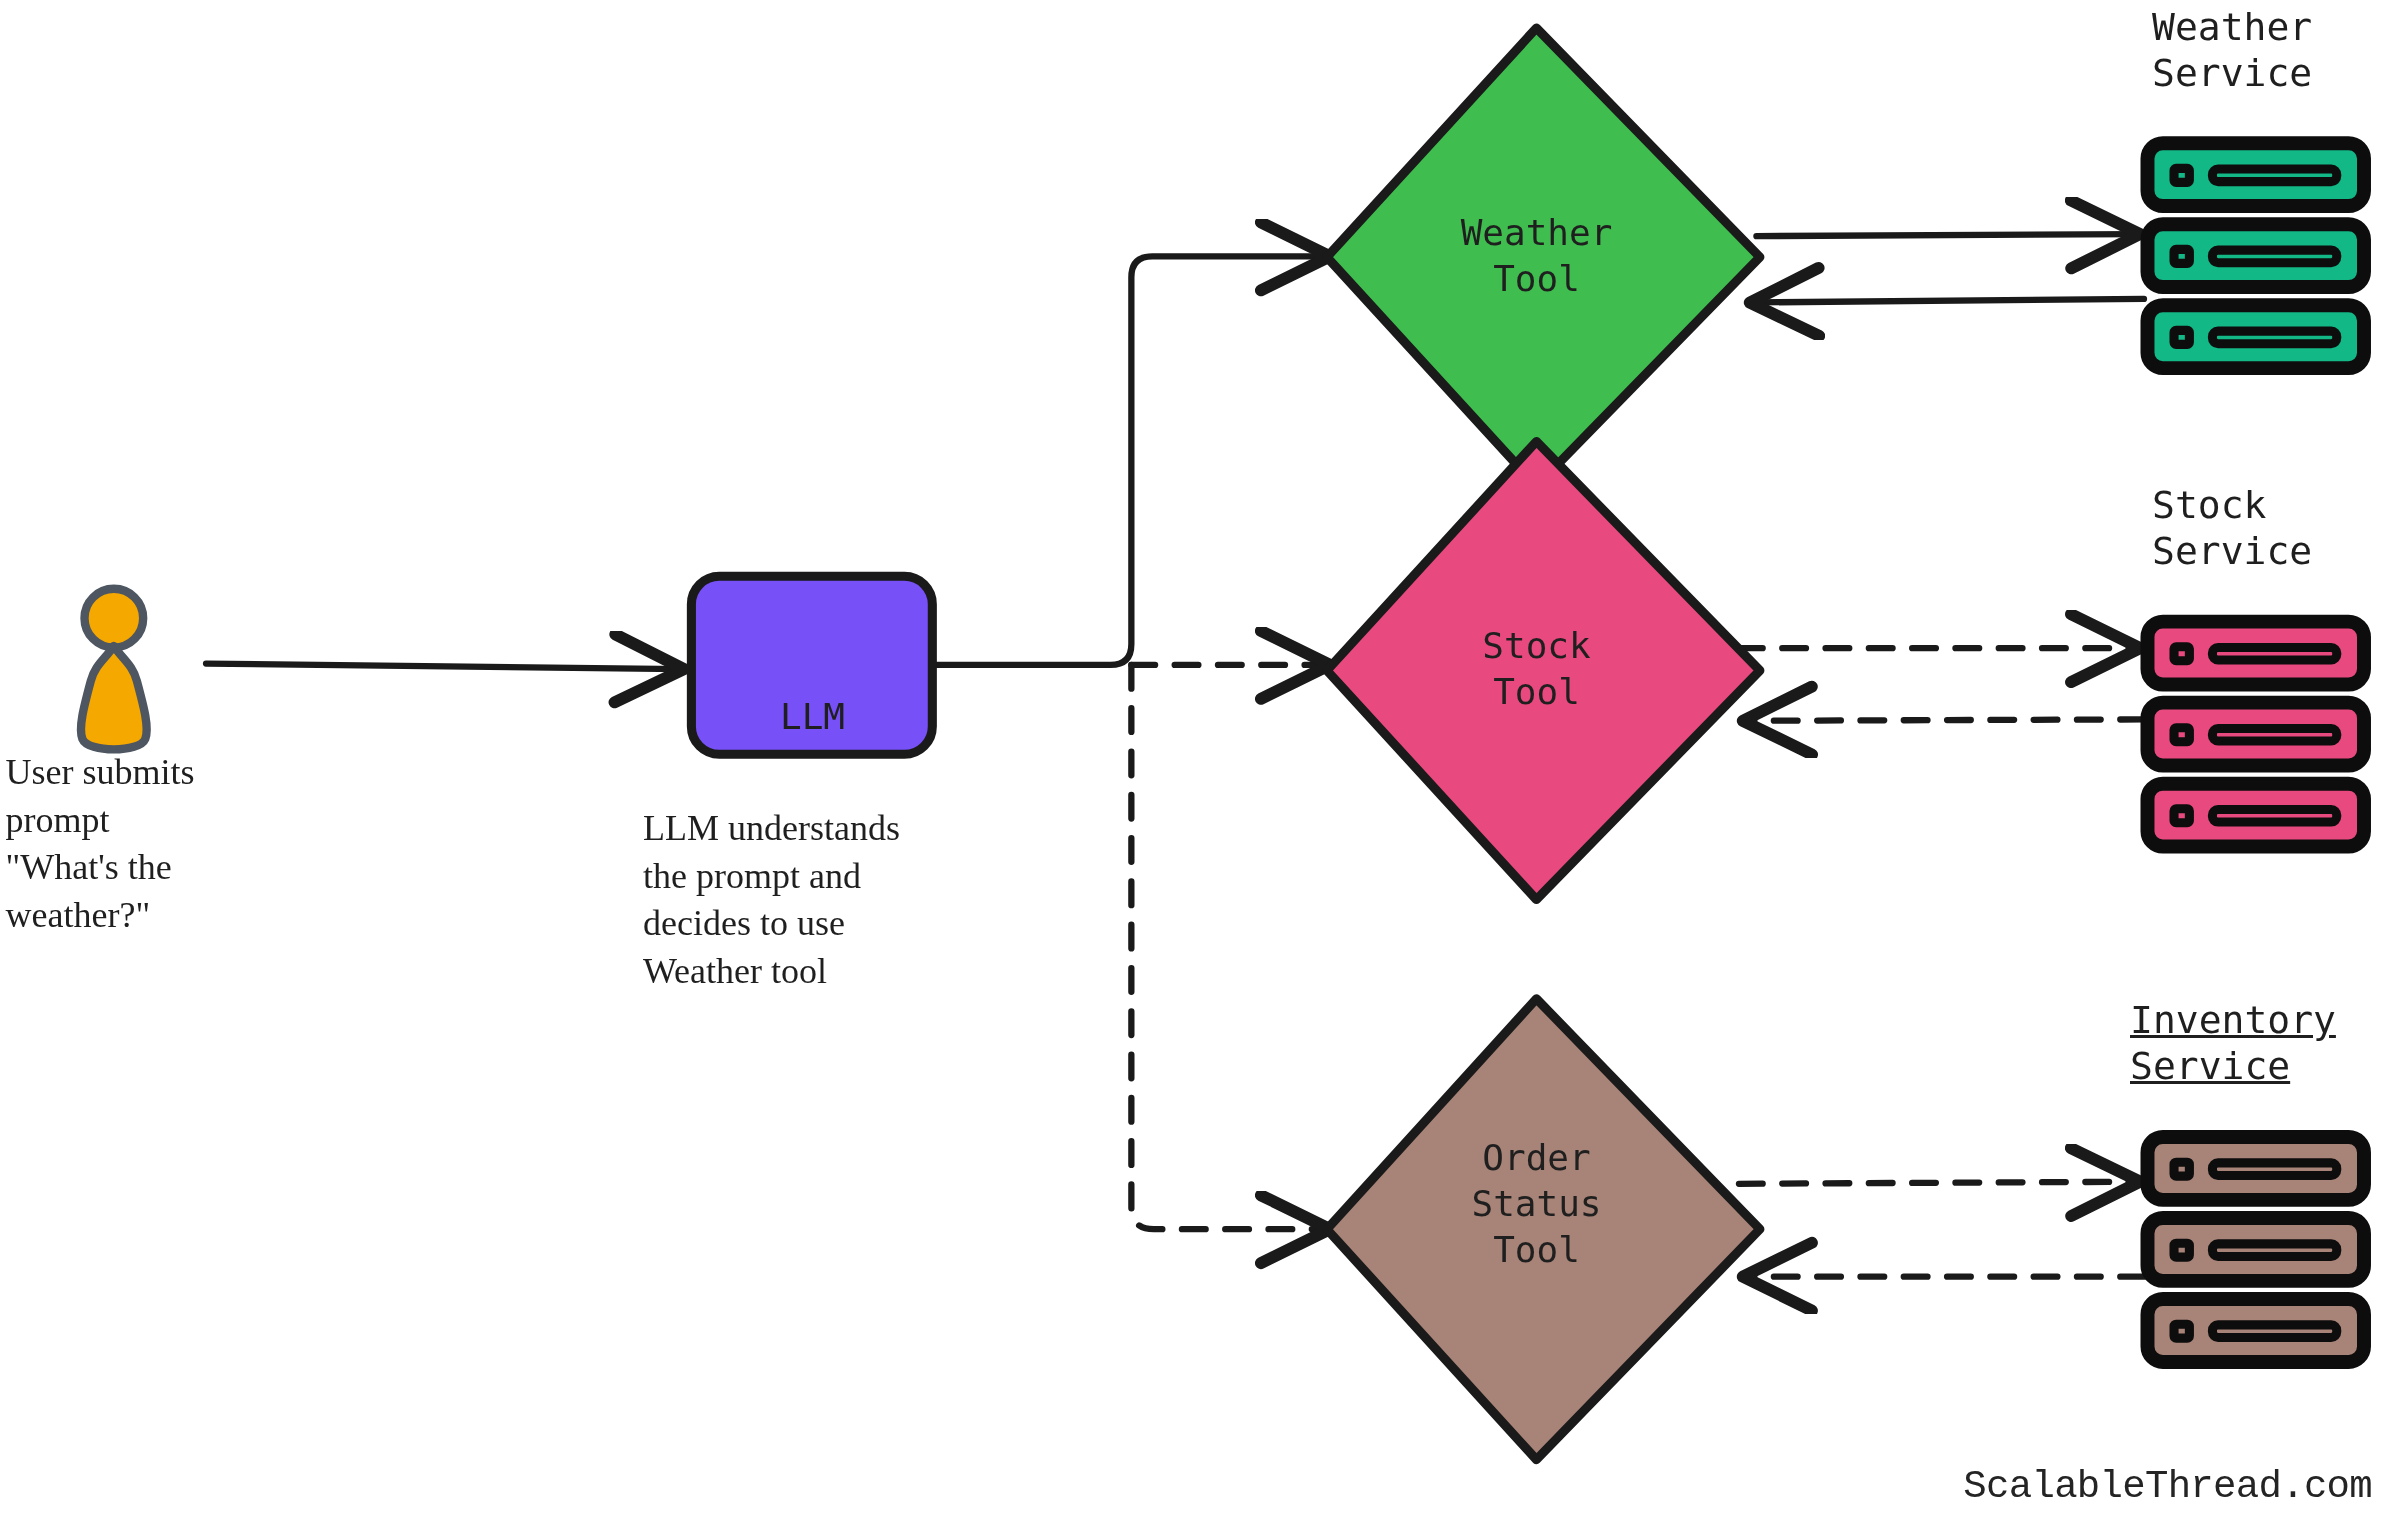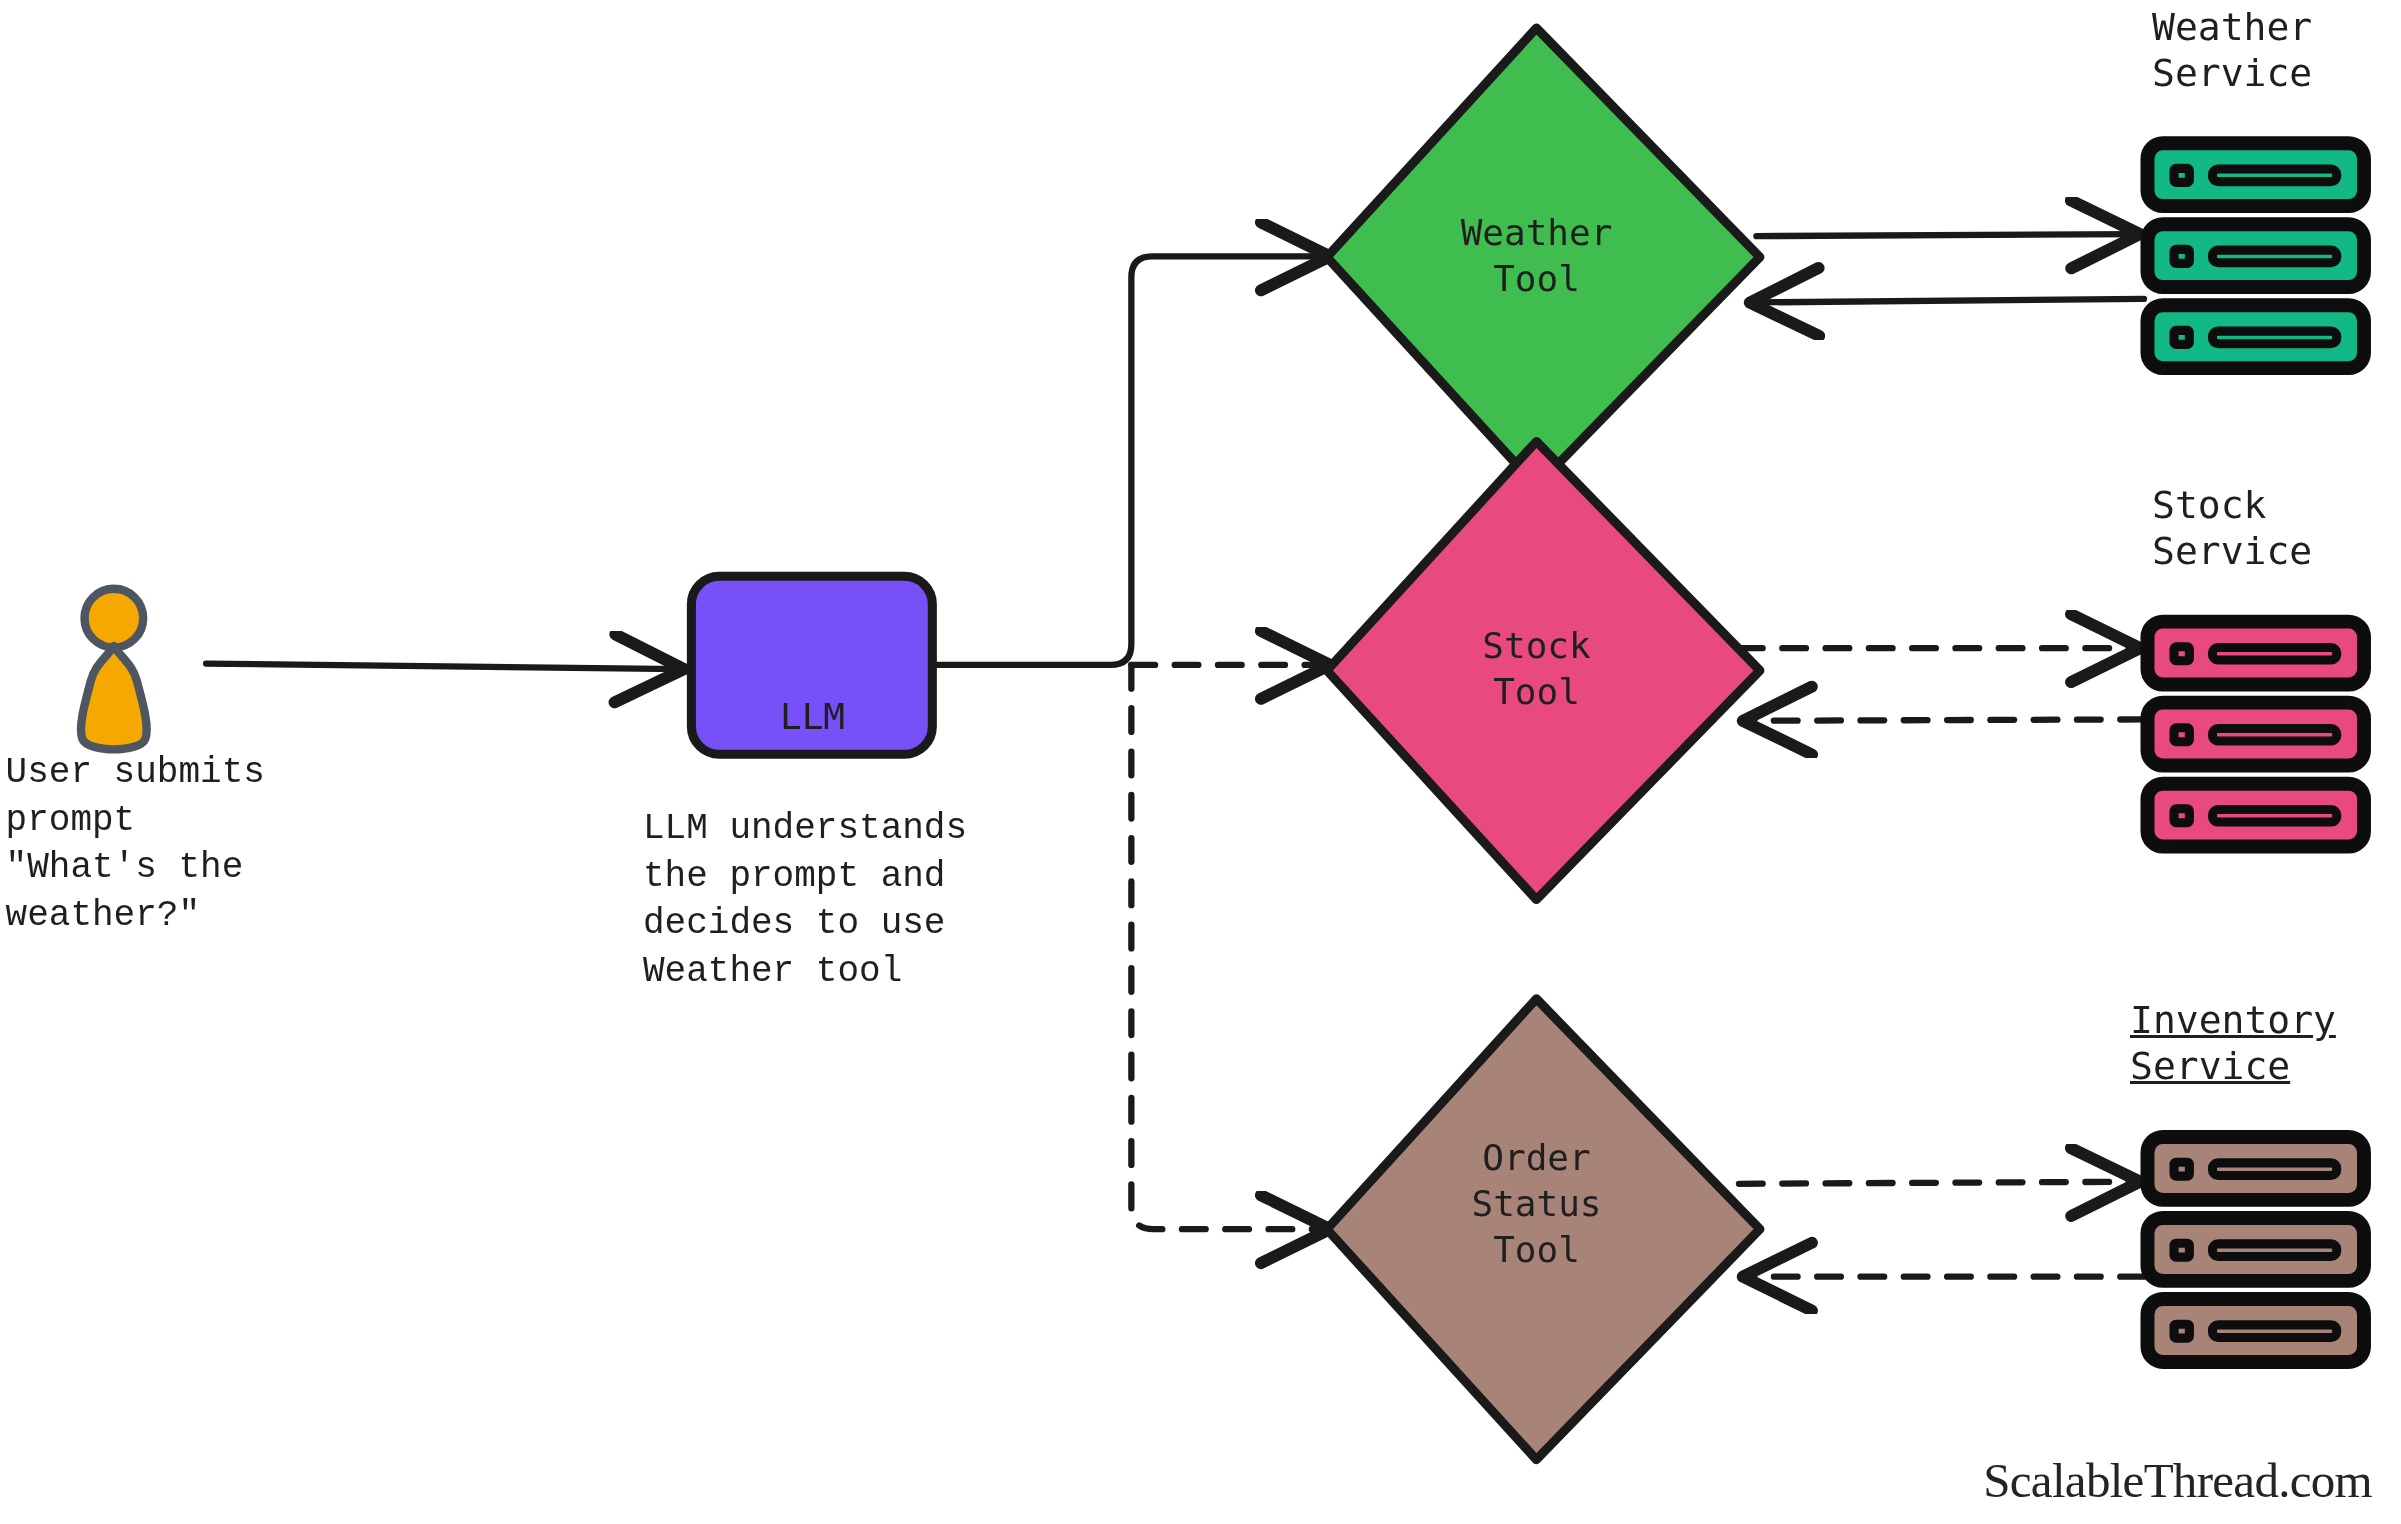--- a/index.html
+++ b/index.html
@@ -42,32 +42,32 @@
   .svc-title {
     position: absolute;
     font-family: "DejaVu Sans Mono", monospace;
     font-size: 38px;
     color: #1f1f1f;
     line-height: 1.22;
     white-space: pre;
   }
   .caption {
     position: absolute;
-    font-family: Liberation Mono, monospace;
+    font-family: Liberation Serif, serif;
     font-size: 36px;
     color: #1f1f1f;
     line-height: 1.32;
     white-space: pre;
   }
   .footer {
     position: absolute;
     right: 29px;
     bottom: 15.4px;
-    font-family: Liberation Serif, serif;
-    font-size: 49px;
+    font-family: Liberation Mono, monospace;
+    font-size: 39px;
     color: #242424;
     letter-spacing: -0.7px;
   }
 </style>
 </head>
 <body>
 
 <div id="stage">
 
   <svg id="wires" viewBox="0 0 3438 2182">

